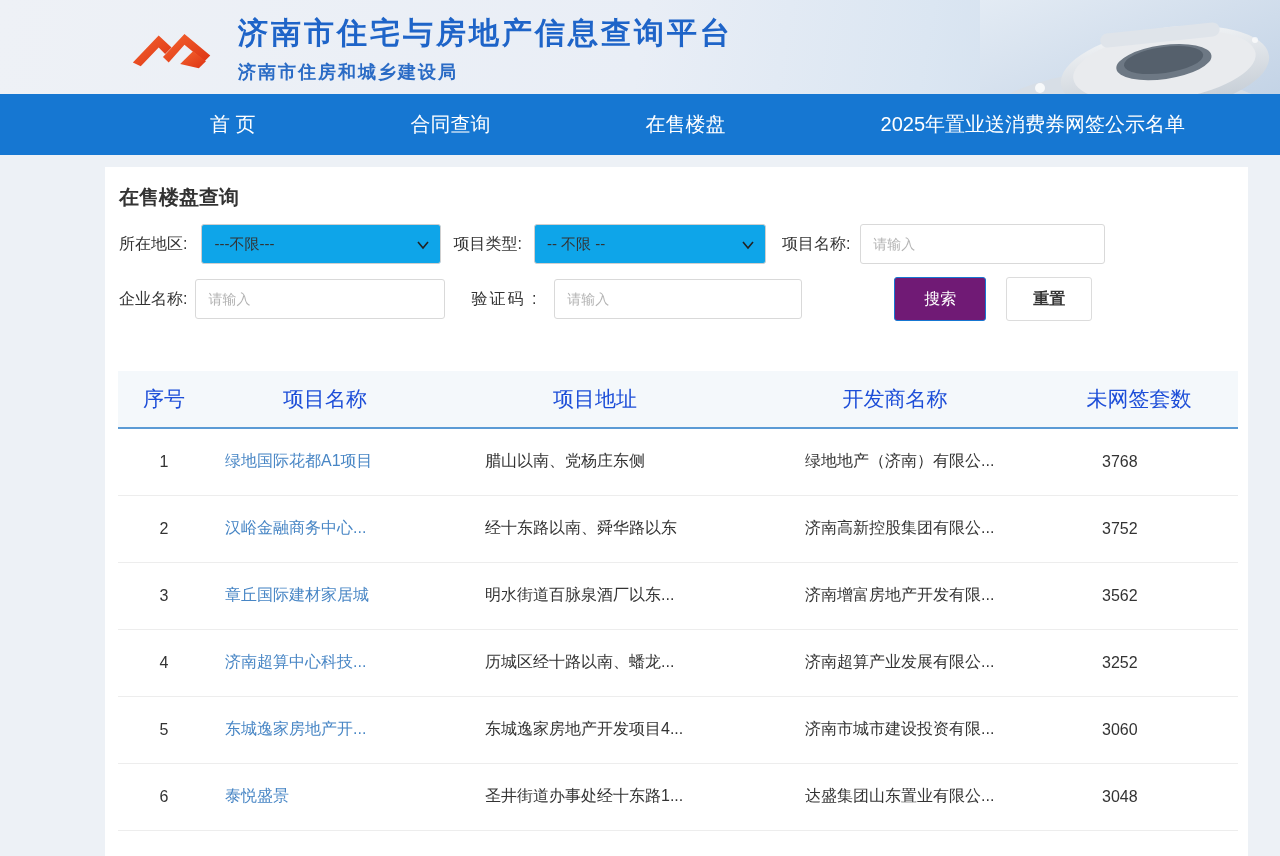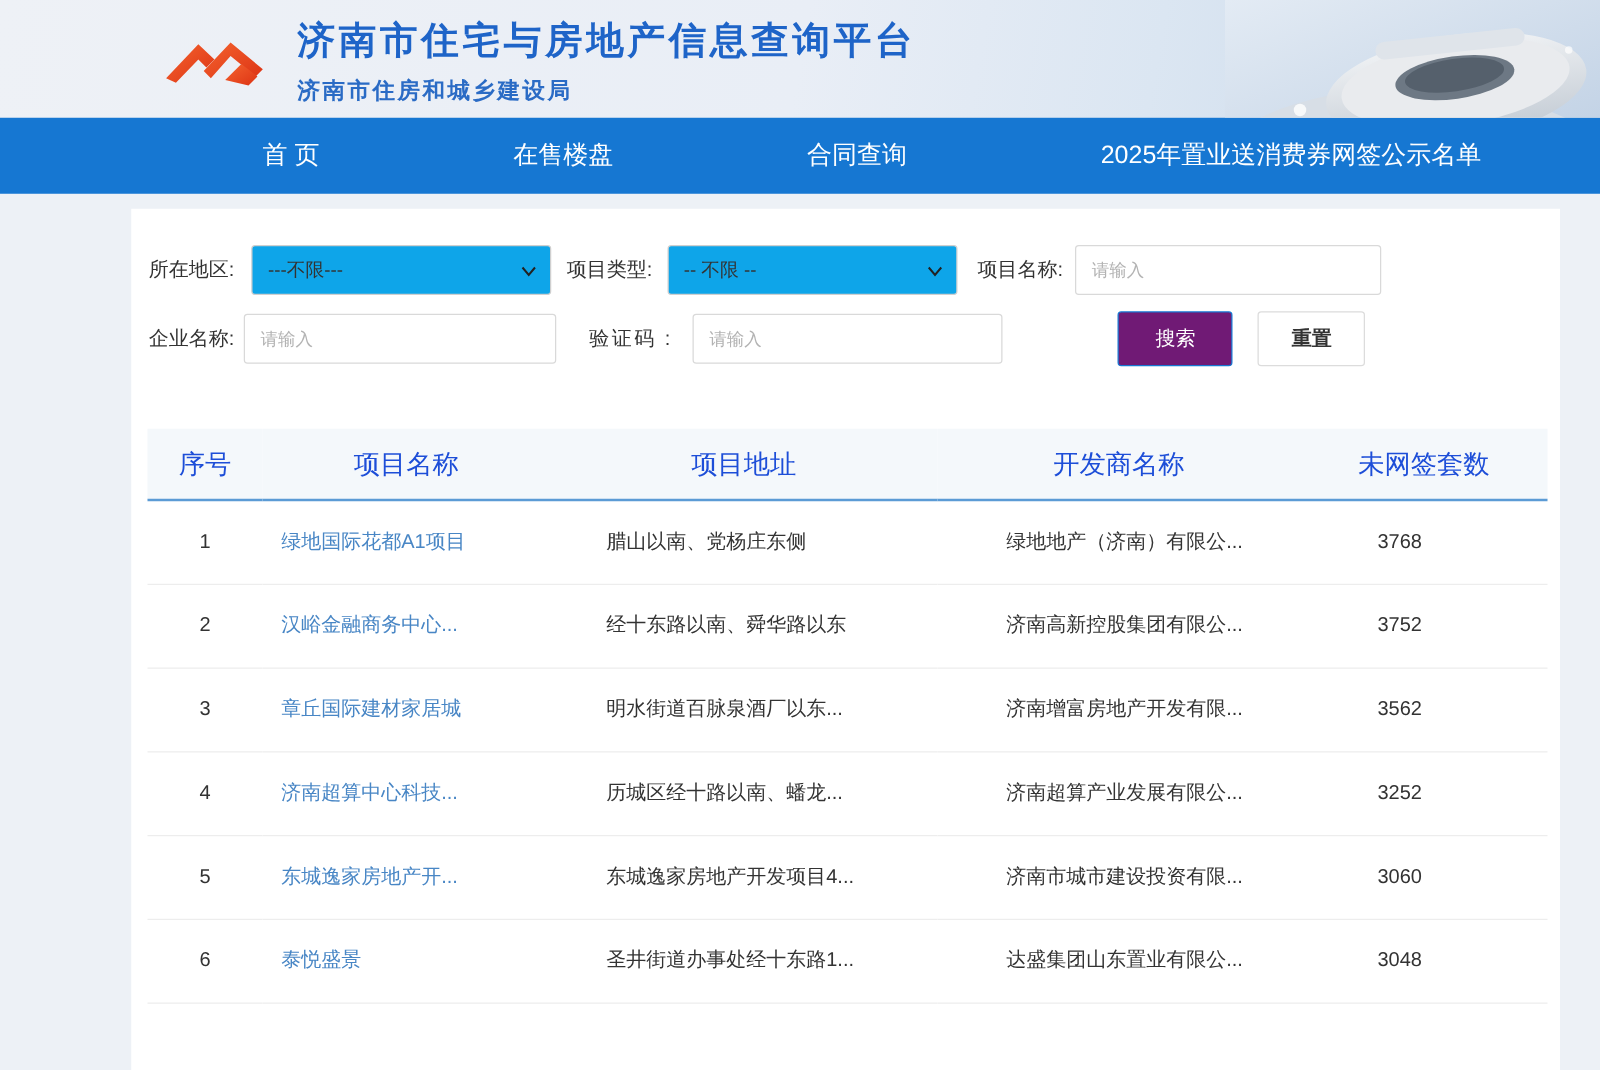--- a/index.html
+++ b/index.html
@@ -99,27 +99,28 @@
     </svg>
     <div class="brand-text">
       <div class="brand-title">济南市住宅与房地产信息查询平台</div>
       <div class="brand-sub">济南市住房和城乡建设局</div>
     </div>
   </div>
 </div>
 
 <div class="nav">
   <a class="nav-item">首 页</a>
+  <a class="nav-item">合同查询</a>
   <a class="nav-item">在售楼盘</a>
-  <a class="nav-item">合同查询</a>
   <a class="nav-item">2025年置业送消费券网签公示名单</a>
 </div>
 
 <div class="panel">
 
+  <div class="section-title">在售楼盘查询</div>
 
   <div class="filter-row">
     <span class="f-label">所在地区:</span>
     <div class="select-box" style="width:240px; margin-left:14px;">
       <span class="sel-text">---不限---</span>
       <svg class="chev" viewBox="0 0 14 14">
         <polyline points="2,4 7,10 12,4" fill="none" stroke="#222" stroke-width="1.6"></polyline>
       </svg>
     </div>
     <span class="f-label" style="margin-left:12px;">项目类型:</span>

